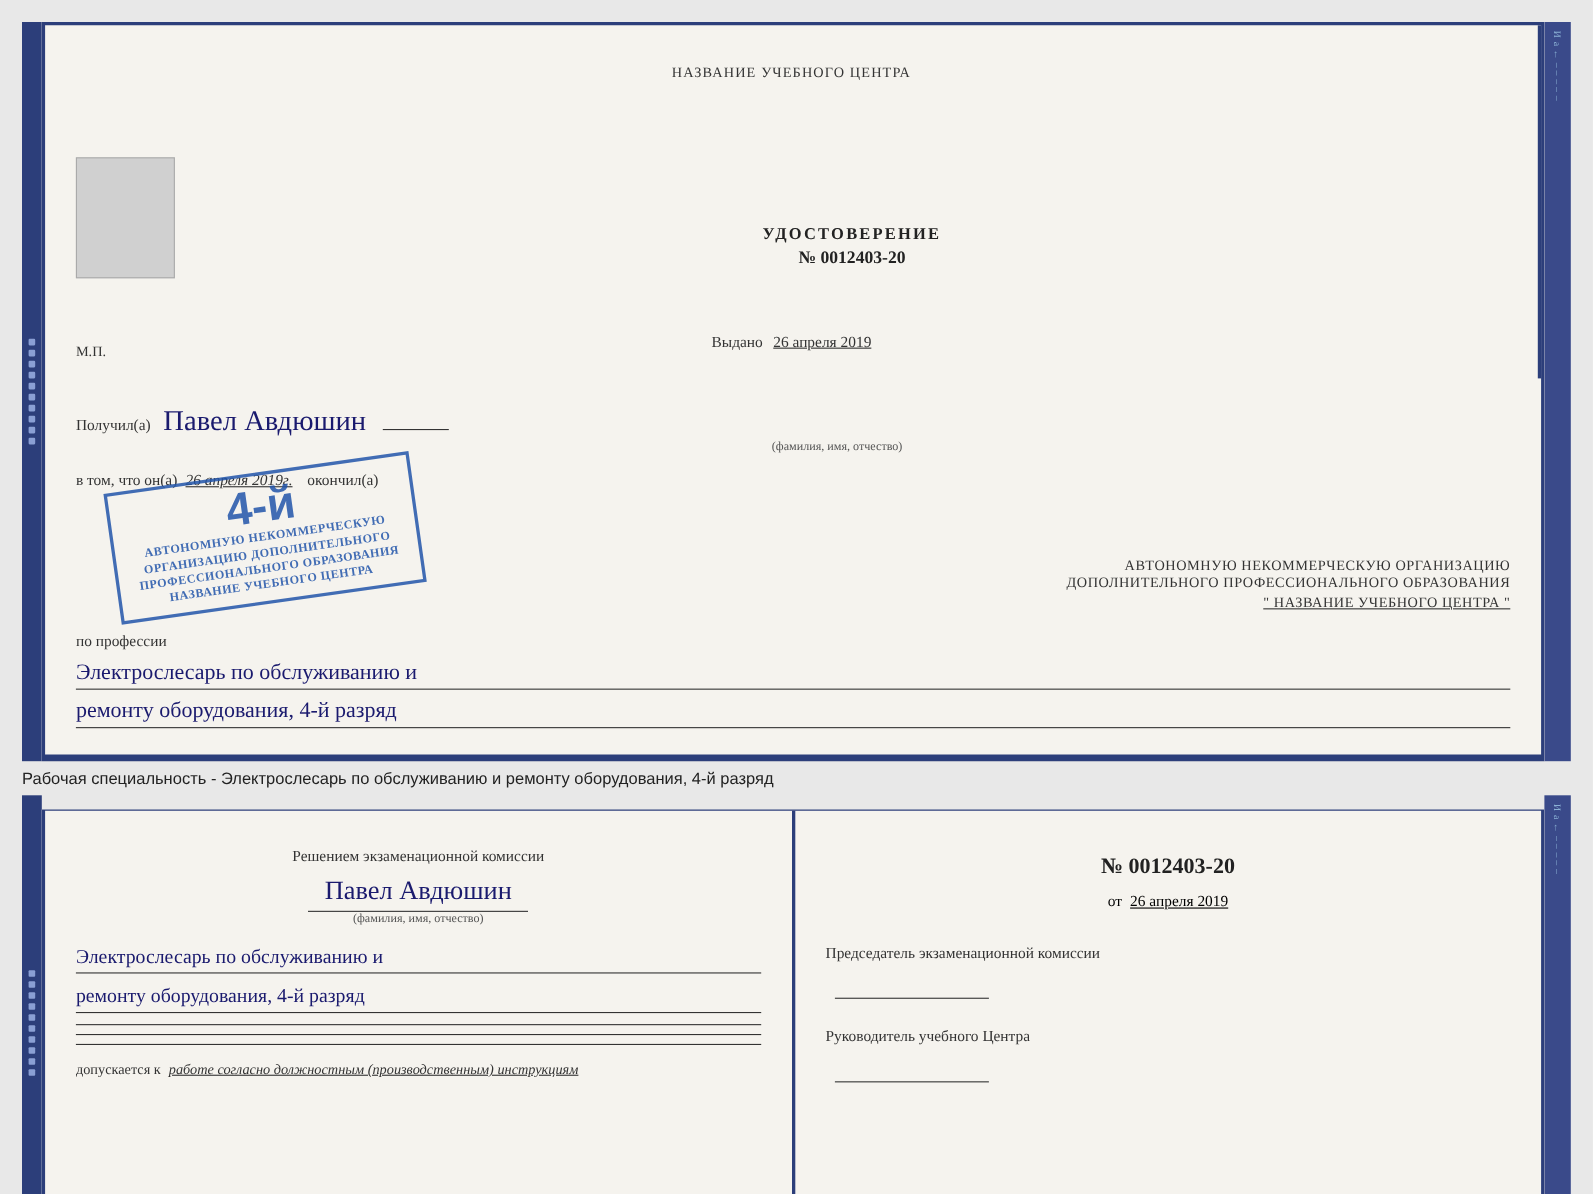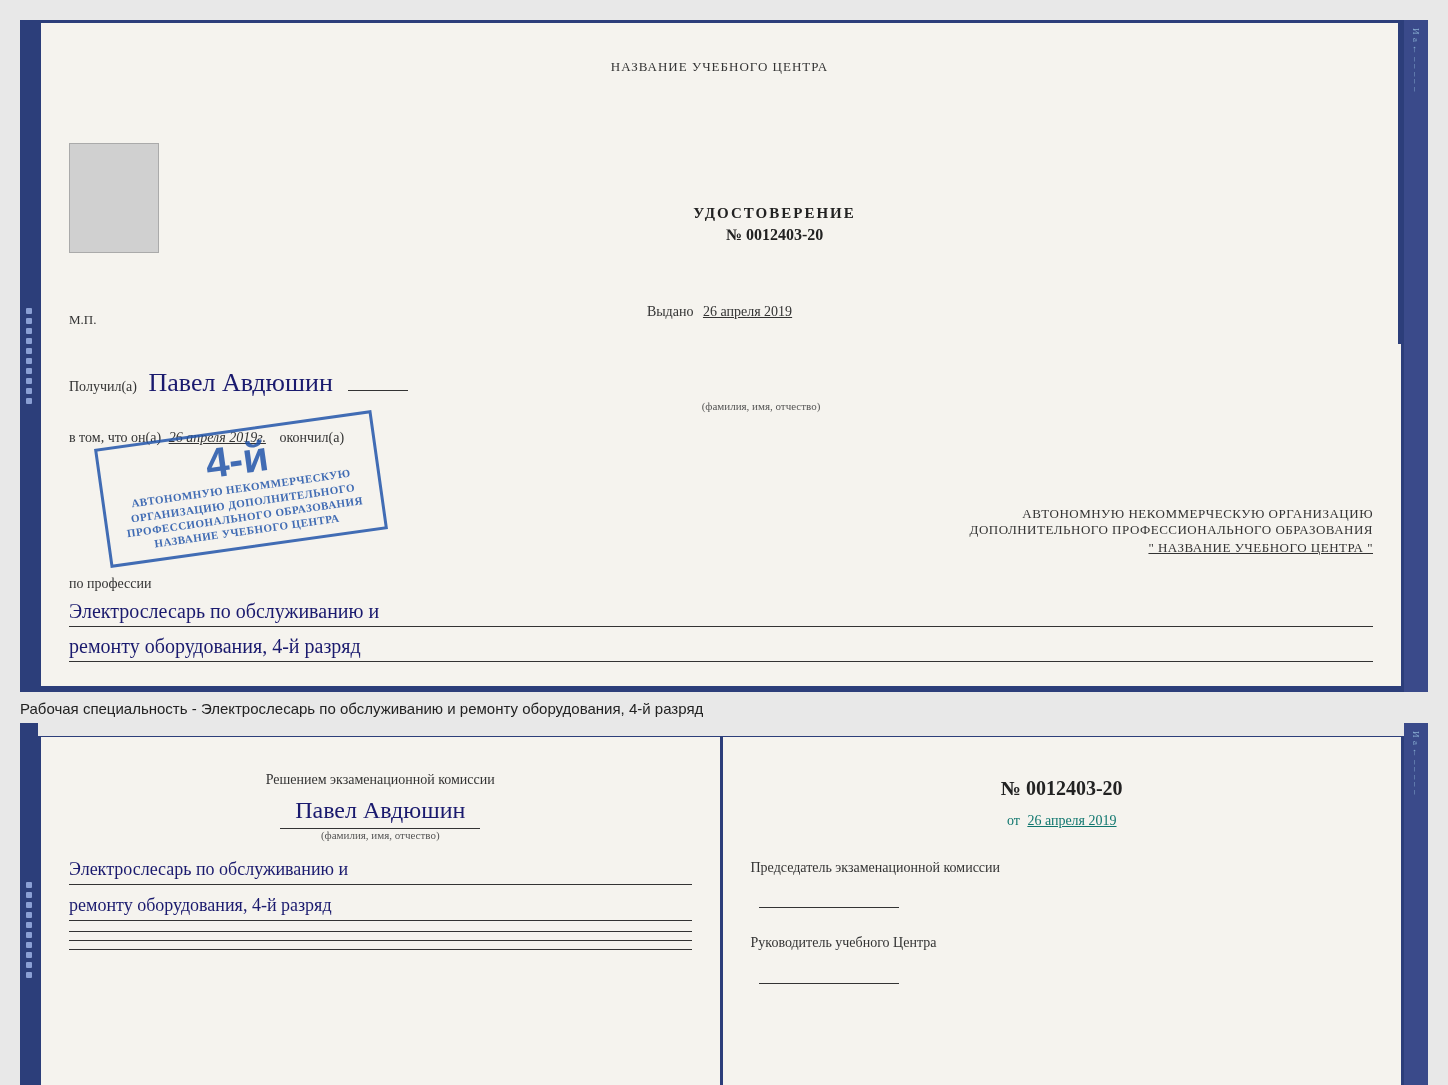--- a/index.html
+++ b/index.html
@@ -249,21 +249,21 @@
       font-size: 20px;
       font-weight: bold;
       text-align: center;
       display: block;
       color: #222;
       margin-top: 10px;
     }
 
     .date-line {
       font-size: 14px;
-      color: #0f766e;
+      color: #000000;
       margin-top: 6px;
     }
 
     .signature-block {
       margin-top: 18px;
       font-size: 14px;
       color: #333;
       line-height: 1.6;
     }
 
@@ -440,20 +440,24 @@
 
         <div class="qualification-block" style="margin-top:14px;">
           <span class="handwritten-qual">Электрослесарь по обслуживанию и</span>
           <span class="handwritten-qual">ремонту оборудования, 4-й разряд</span>
         </div>
 
         <div class="line-separator" style="margin-top:10px;"></div>
         <div class="line-separator" style="margin-top:8px;"></div>
         <div class="line-separator" style="margin-top:8px;"></div>
 
+        <div class="allowed-text" style="margin-top:14px;">
+          <span>допускается к</span>
+          <span class="italic-text" style="text-decoration: underline; margin-left:4px;">работе согласно должностным (производственным) инструкциям</span>
+        </div>
       </div>
 
       <div class="doc-right">
         <div class="basis-block">
 
           <span class="number-large">№ 0012403-20</span>
 
           <div class="date-line" style="text-align:center; margin-top:4px;">
             <span>от</span>
             <span style="text-decoration:underline; margin-left:4px;">26 апреля 2019</span>

